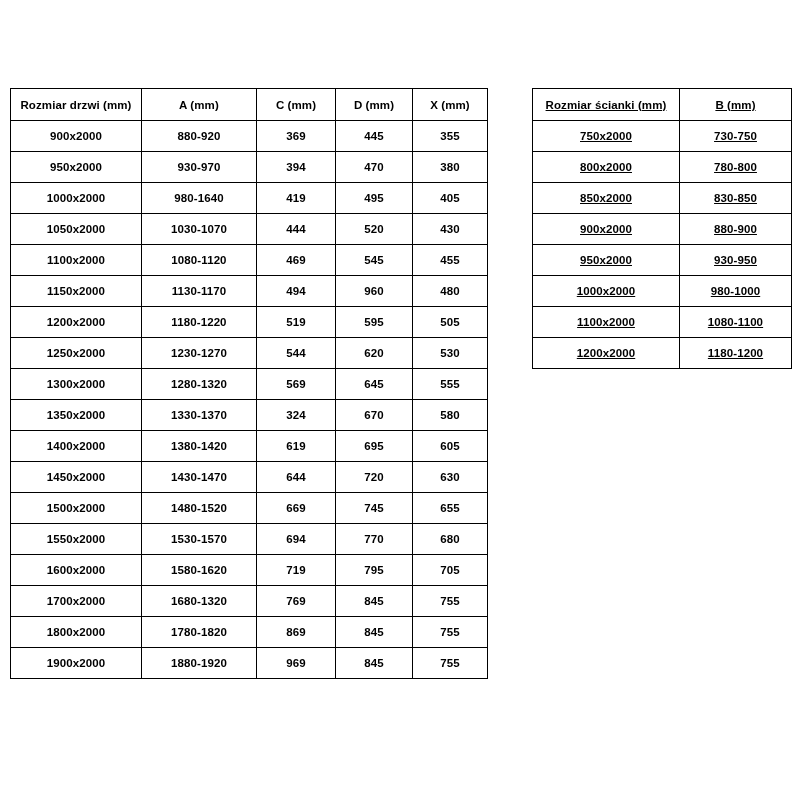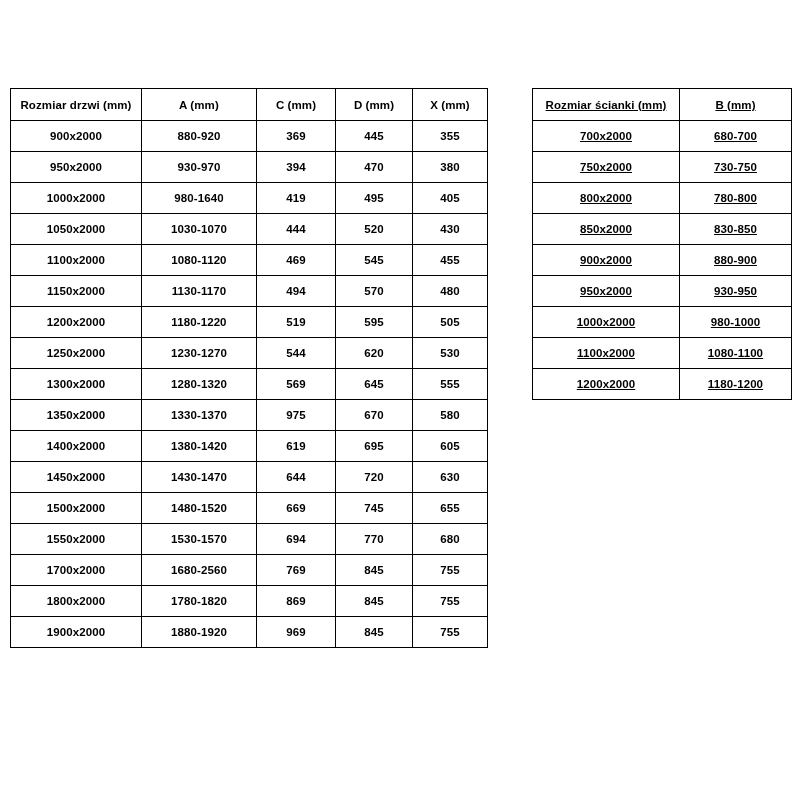--- a/index.html
+++ b/index.html
@@ -123,21 +123,21 @@
         <td>1100x2000</td>
         <td>1080-1120</td>
         <td>469</td>
         <td>545</td>
         <td>455</td>
       </tr>
       <tr>
         <td>1150x2000</td>
         <td>1130-1170</td>
         <td>494</td>
-        <td>570</td>
+        <td>960</td>
         <td>480</td>
       </tr>
       <tr>
         <td>1200x2000</td>
         <td>1180-1220</td>
         <td>519</td>
         <td>595</td>
         <td>505</td>
       </tr>
       <tr>
@@ -150,21 +150,21 @@
       <tr>
         <td>1300x2000</td>
         <td>1280-1320</td>
         <td>569</td>
         <td>645</td>
         <td>555</td>
       </tr>
       <tr>
         <td>1350x2000</td>
         <td>1330-1370</td>
-        <td>975</td>
+        <td>324</td>
         <td>670</td>
         <td>580</td>
       </tr>
       <tr>
         <td>1400x2000</td>
         <td>1380-1420</td>
         <td>619</td>
         <td>695</td>
         <td>605</td>
       </tr>
@@ -183,22 +183,29 @@
         <td>655</td>
       </tr>
       <tr>
         <td>1550x2000</td>
         <td>1530-1570</td>
         <td>694</td>
         <td>770</td>
         <td>680</td>
       </tr>
       <tr>
+        <td>1600x2000</td>
+        <td>1580-1620</td>
+        <td>719</td>
+        <td>795</td>
+        <td>705</td>
+      </tr>
+      <tr>
         <td>1700x2000</td>
-        <td>1680-2560</td>
+        <td>1680-1320</td>
         <td>769</td>
         <td>845</td>
         <td>755</td>
       </tr>
       <tr>
         <td>1800x2000</td>
         <td>1780-1820</td>
         <td>869</td>
         <td>845</td>
         <td>755</td>
@@ -219,24 +226,20 @@
         <col class="w1">
     </colgroup>
     <thead>
       <tr>
         <th>Rozmiar ścianki (mm)</th>
         <th>B (mm)</th>
       </tr>
     </thead>
     <tbody>
       <tr>
-        <td>700x2000</td>
-        <td>680-700</td>
-      </tr>
-      <tr>
         <td>750x2000</td>
         <td>730-750</td>
       </tr>
       <tr>
         <td>800x2000</td>
         <td>780-800</td>
       </tr>
       <tr>
         <td>850x2000</td>
         <td>830-850</td>

